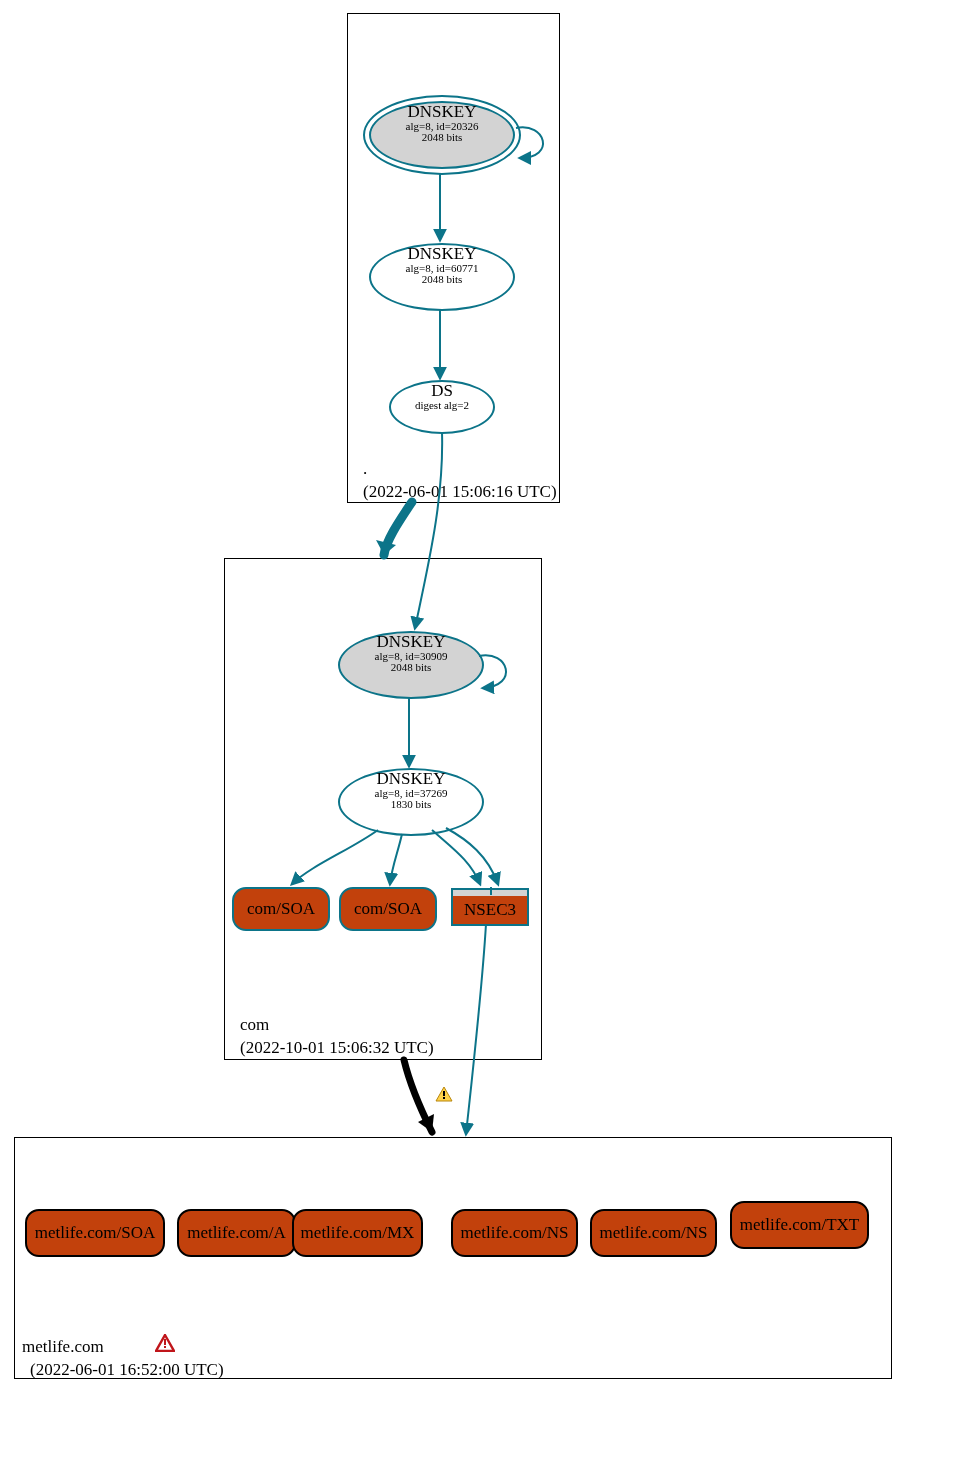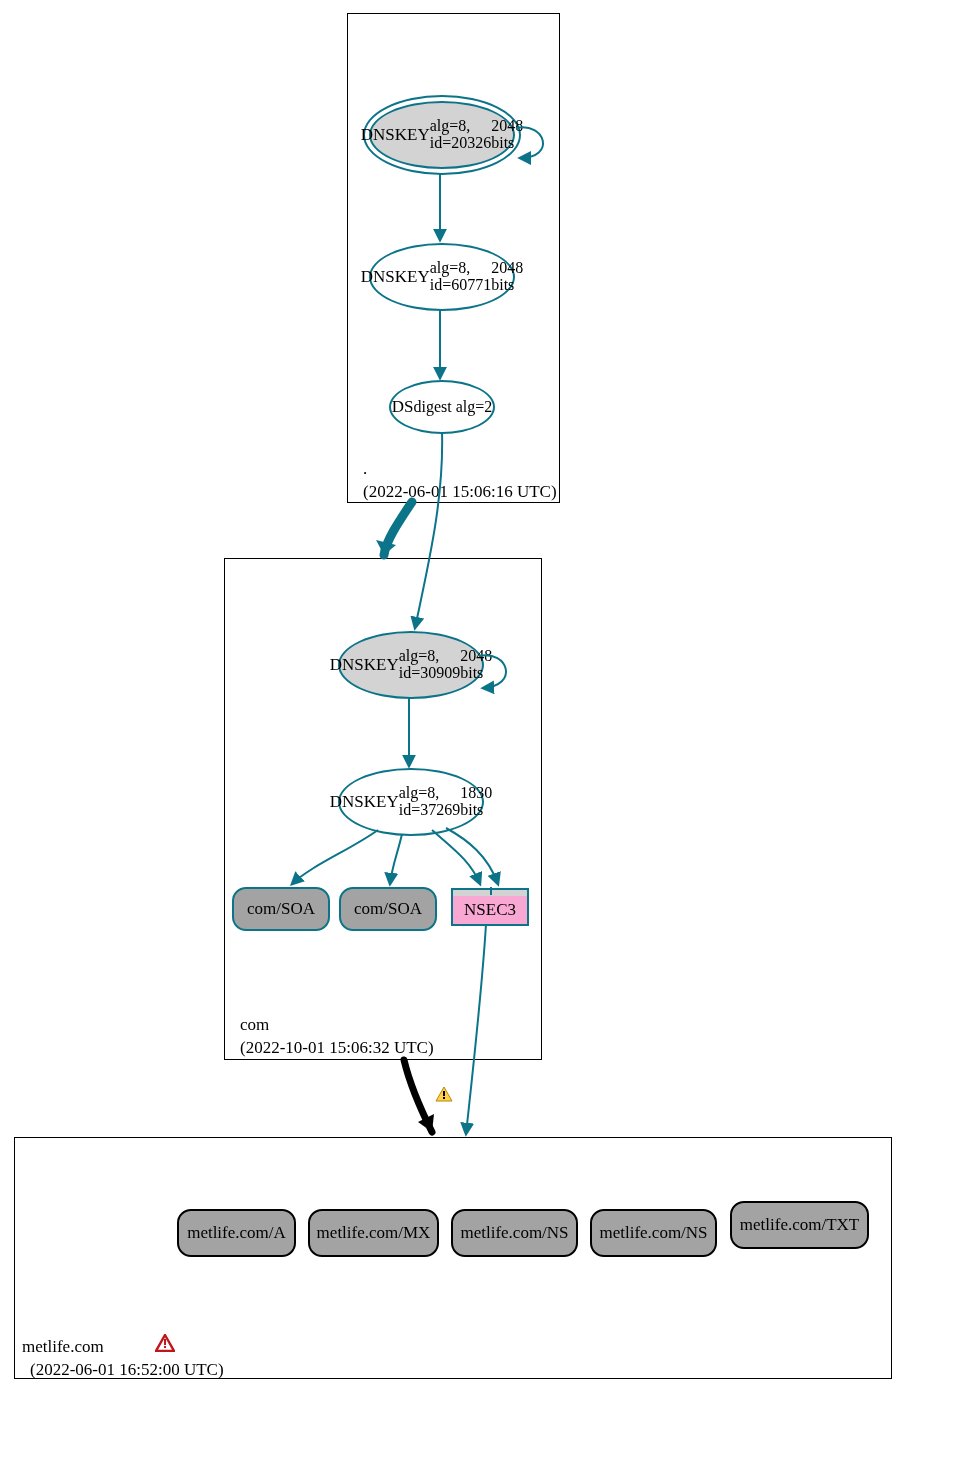--- a/index.html
+++ b/index.html
@@ -1,25 +1,25 @@
 <!DOCTYPE html>
 <html><head>
 <meta charset="utf-8">
 <style>
 html,body{margin:0;padding:0;background:#fff;font-family:"Times New Roman",Times,serif}
 .stage{position:relative;width:964px;height:1477px}
 .zonebox{position:absolute;border:1px solid #000;background:#fff}
-.ell{position:absolute;border:2px solid #0c7489;border-radius:50%;background:#fff;display:flex;align-items:center;justify-content:center;line-height:1.05}
+.ell{position:absolute;border:2px solid #0c7489;border-radius:50%;background:#fff;display:flex;flex-direction:column;align-items:center;line-height:1.05}
 .ell.grey{background:#d3d3d3}
 .ell .t{font-size:17px}
-.ell .s{font-size:16px}
+.ell .s{font-size:11px}
 .dblring{position:absolute;border:2px solid #0c7489;border-radius:50%}
-.rrect{position:absolute;border:2px solid #0c7489;border-radius:14px;background:#a3a3a3;display:flex;align-items:center;justify-content:center;font-size:17px}
+.rrect{position:absolute;border:2px solid #0c7489;border-radius:14px;background:#c2410c;display:flex;align-items:center;justify-content:center;font-size:17px}
 .rrect.black{border-color:#000}
-.nsec3{position:absolute;background:#f9a8d4;border:2px solid #0c7489;font-size:17px;display:flex;align-items:center;justify-content:center}
+.nsec3{position:absolute;background:#c2410c;border:2px solid #0c7489;font-size:17px;display:flex;align-items:center;justify-content:center}
 .nsec3::before{content:"";position:absolute;top:-8px;left:-2px;right:-2px;height:6px;background:#d3d3d3;border:2px solid #0c7489;border-bottom:none}
 .nsec3::after{content:"";position:absolute;top:-9px;left:50%;width:2px;height:8px;background:#0c7489}
 .zlabel{position:absolute;font-size:17px}
 .zts{position:absolute;font-size:17px;color:#000}
 svg{position:absolute;top:0;left:0;pointer-events:none}
 .arr{stroke:#0c7489;fill:none;stroke-width:2}
 .arrh{fill:#0c7489}
 .warntri{position:absolute;width:18px;height:16px}
 .warntri svg{position:static}
 </style>
@@ -73,24 +73,27 @@
       <span>com/SOA</span>
     </div>
   <div class="nsec3" style="left:451px;top:894px;width:74px;height:28px">
       <span>NSEC3</span>
     </div>
 
   <div class="zonebox" style="left:14px;top:1137px;width:876px;height:240px"></div>
   <span class="zlabel" style="left:22px;top:1337px">metlife.com</span>
   <span class="zts" style="left:30px;top:1360px">(2022-06-01 16:52:00 UTC)</span>
 
+  <div class="rrect black" style="left:25px;top:1209px;width:136px;height:44px">
+      <span>metlife.com/SOA</span>
+    </div>
   <div class="rrect black" style="left:177px;top:1209px;width:115px;height:44px">
       <span>metlife.com/A</span>
     </div>
-  <div class="rrect black" style="left:308px;top:1209px;width:127px;height:44px">
+  <div class="rrect black" style="left:292px;top:1209px;width:127px;height:44px">
       <span>metlife.com/MX</span>
     </div>
   <div class="rrect black" style="left:451px;top:1209px;width:123px;height:44px">
       <span>metlife.com/NS</span>
     </div>
   <div class="rrect black" style="left:590px;top:1209px;width:123px;height:44px">
       <span>metlife.com/NS</span>
     </div>
   <div class="rrect black" style="left:730px;top:1201px;width:135px;height:44px">
       <span>metlife.com/TXT</span>

